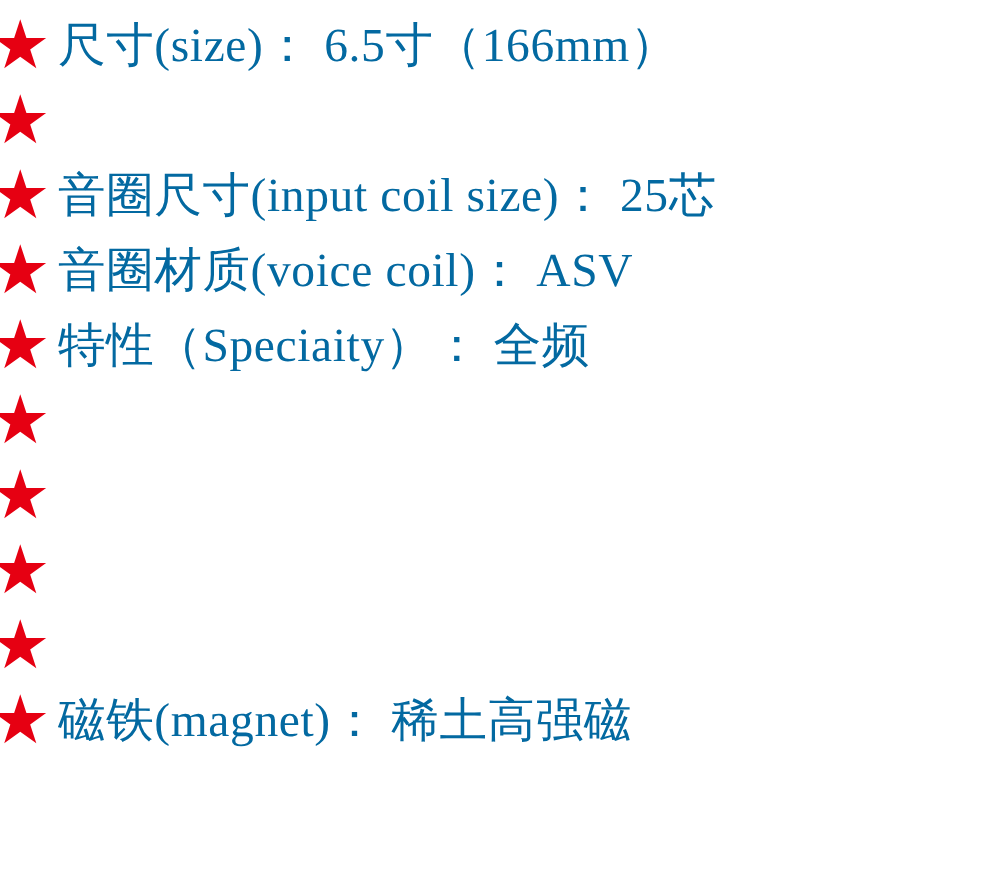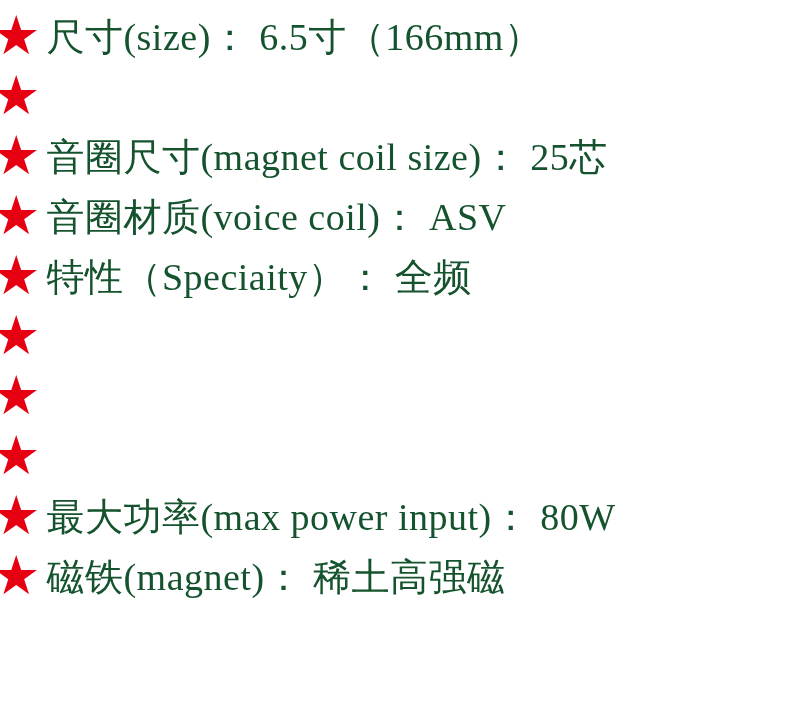--- a/index.html
+++ b/index.html
@@ -35,40 +35,40 @@
     user-select: none;
   }
   .text {
     font-size: 38px;
     color: #000000;
     letter-spacing: 0.5px;
     line-height: 1;
     padding-top: 2px;
   }
   .label, .sep, .value {
-    color: #14532d;
+    color: #0369a1;
   }
 </style>
 </head>
 <body>
 
 <div class="page">
   <div class="spec-list" id="spec-list">
   <div class="spec-row">
     <span class="star" style="color: rgb(230, 0, 18);">★</span>
     <span class="text"><span class="label">尺寸(size)</span><span class="sep">： </span><span class="value">6.5寸（166mm）</span></span>
   </div>
 
   <div class="spec-row">
     <span class="star" style="color: rgb(230, 0, 18);">★</span>
   </div>
 
   <div class="spec-row">
     <span class="star" style="color: rgb(230, 0, 18);">★</span>
-    <span class="text"><span class="label">音圈尺寸(magnet coil size)</span><span class="sep">： </span><span class="value">25芯</span></span>
+    <span class="text"><span class="label">音圈尺寸(input coil size)</span><span class="sep">： </span><span class="value">25芯</span></span>
   </div>
 
   <div class="spec-row">
     <span class="star" style="color: rgb(230, 0, 18);">★</span>
     <span class="text"><span class="label">音圈材质(voice coil)</span><span class="sep">： </span><span class="value">ASV</span></span>
   </div>
 
   <div class="spec-row">
     <span class="star" style="color: rgb(230, 0, 18);">★</span>
     <span class="text"><span class="label">特性（Speciaity）</span><span class="sep">： </span><span class="value">全频</span></span>
@@ -81,21 +81,20 @@
   <div class="spec-row">
     <span class="star" style="color: rgb(230, 0, 18);">★</span>
   </div>
 
   <div class="spec-row">
     <span class="star" style="color: rgb(230, 0, 18);">★</span>
   </div>
 
   <div class="spec-row">
     <span class="star" style="color: rgb(230, 0, 18);">★</span>
-    <span class="text"><span class="label">最大功率(max power input)</span><span class="sep">： </span><span class="value">80W</span></span>
   </div>
 
   <div class="spec-row">
     <span class="star" style="color: rgb(230, 0, 18);">★</span>
     <span class="text"><span class="label">磁铁(magnet)</span><span class="sep">： </span><span class="value">稀土高强磁</span></span>
   </div>
 </div>
 </div>
 
 </body></html>

